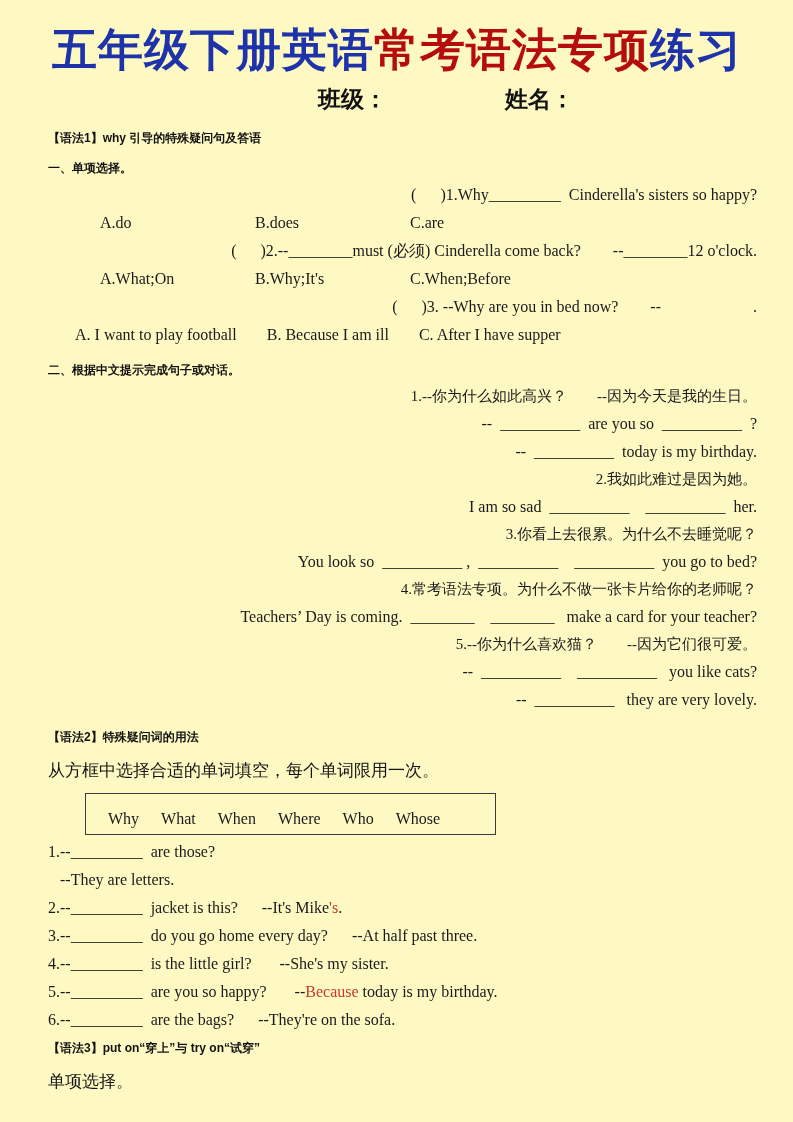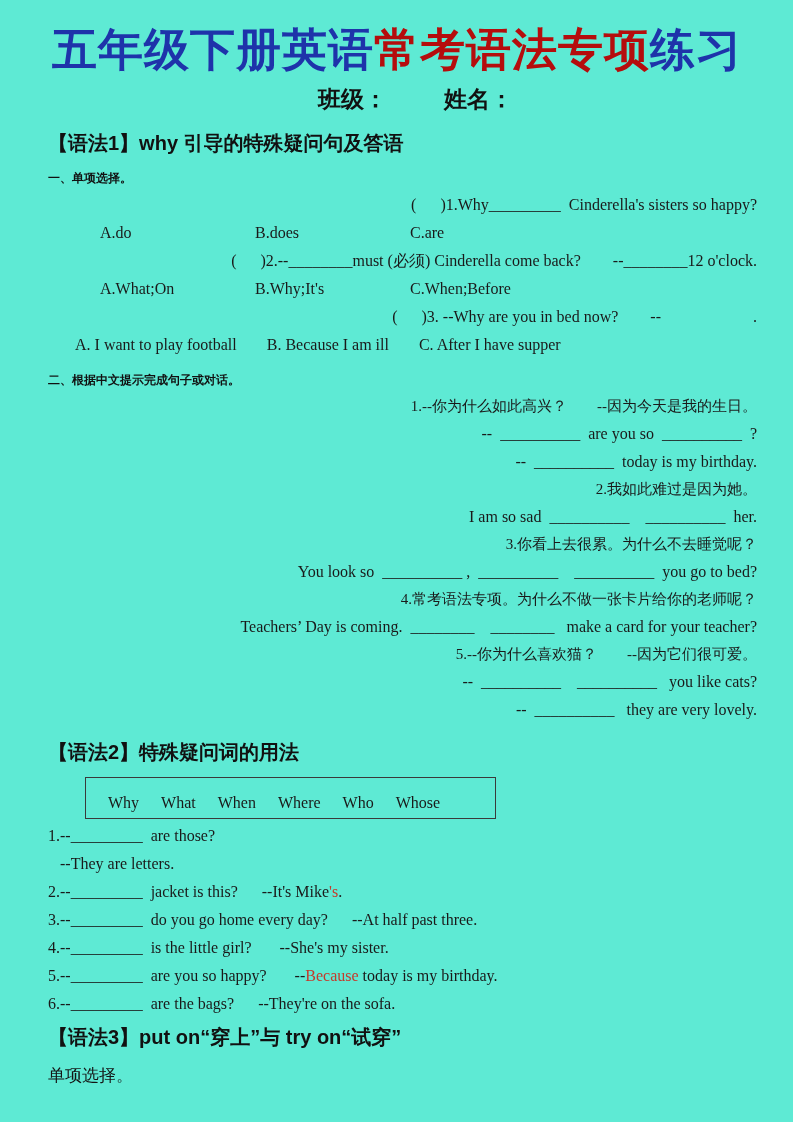--- a/index.html
+++ b/index.html
@@ -1,45 +1,45 @@
 <!DOCTYPE html>
 <html style="--title_blue: #1e33aa; --title_red: #b50d0d; --inline_red: #c5392b;"><head>
 <meta charset="utf-8">
 <style>
   html,body{margin:0;padding:0;background:#e9e9e9;}
   .page{
     position:relative;
     width:793px;height:1122px;
     margin:0 auto;
-    background:#5eead4;
+    background:#fef9c3;
     box-sizing:border-box;
     padding:20px 36px 0 48px;
     overflow:hidden;
     font-family:"Liberation Serif","DejaVu Serif",serif;
     color:#1a1a1a;
   }
   .title{
     font-family:"Liberation Sans","DejaVu Sans",sans-serif;
     font-weight:bold;
     font-size:45px;
     letter-spacing:1px;
     margin:0 0 4px 4px;
     white-space:nowrap;
   }
   .t-blue{color:var(--title_blue,#1e33aa);}
   .t-red{color:var(--title_red,#b50d0d);}
   .who-row{
-    display:flex;gap:57px;
+    display:flex;gap:118px;
     margin:2px 0 0 270px;
     font-family:"Liberation Sans","DejaVu Sans",sans-serif;
     font-weight:bold;font-size:23px;color:#111;
   }
   .sec-head{
     font-family:"Liberation Sans","DejaVu Sans",sans-serif;
-    font-weight:bold;font-size:20px;color:#111;
+    font-weight:bold;font-size:12px;color:#111;
     margin-top:15px;
   }
   .sub-head{
     font-family:"Liberation Sans","DejaVu Sans",sans-serif;
     font-weight:bold;font-size:12px;color:#111;
     margin-top:13px;margin-bottom:4px;
   }
   .line{
     font-size:16px;line-height:28px;
     white-space:pre-wrap;
@@ -128,20 +128,21 @@
     <div class="line en-line">Teachers’ Day is coming.  ________    ________   make a card for your teacher?</div>
   </div>
 
   <div class="s2-item">
     <div class="line zh-line"><span class="num">5.</span><span>--你为什么喜欢猫？        --因为它们很可爱。</span></div>
     <div class="line en-line">--  __________    __________   you like cats?</div>
     <div class="line en-line">  --  __________   they are very lovely.</div>
   </div>
 
   <div class="sec-head">【语法2】特殊疑问词的用法</div>
+  <div class="instruction">从方框中选择合适的单词填空，每个单词限用一次。</div>
 
   <div class="word-box">
     <span>Why</span>
     <span>What</span>
     <span>When</span>
     <span>Where</span>
     <span>Who</span>
     <span>Whose</span>
   </div>
 

